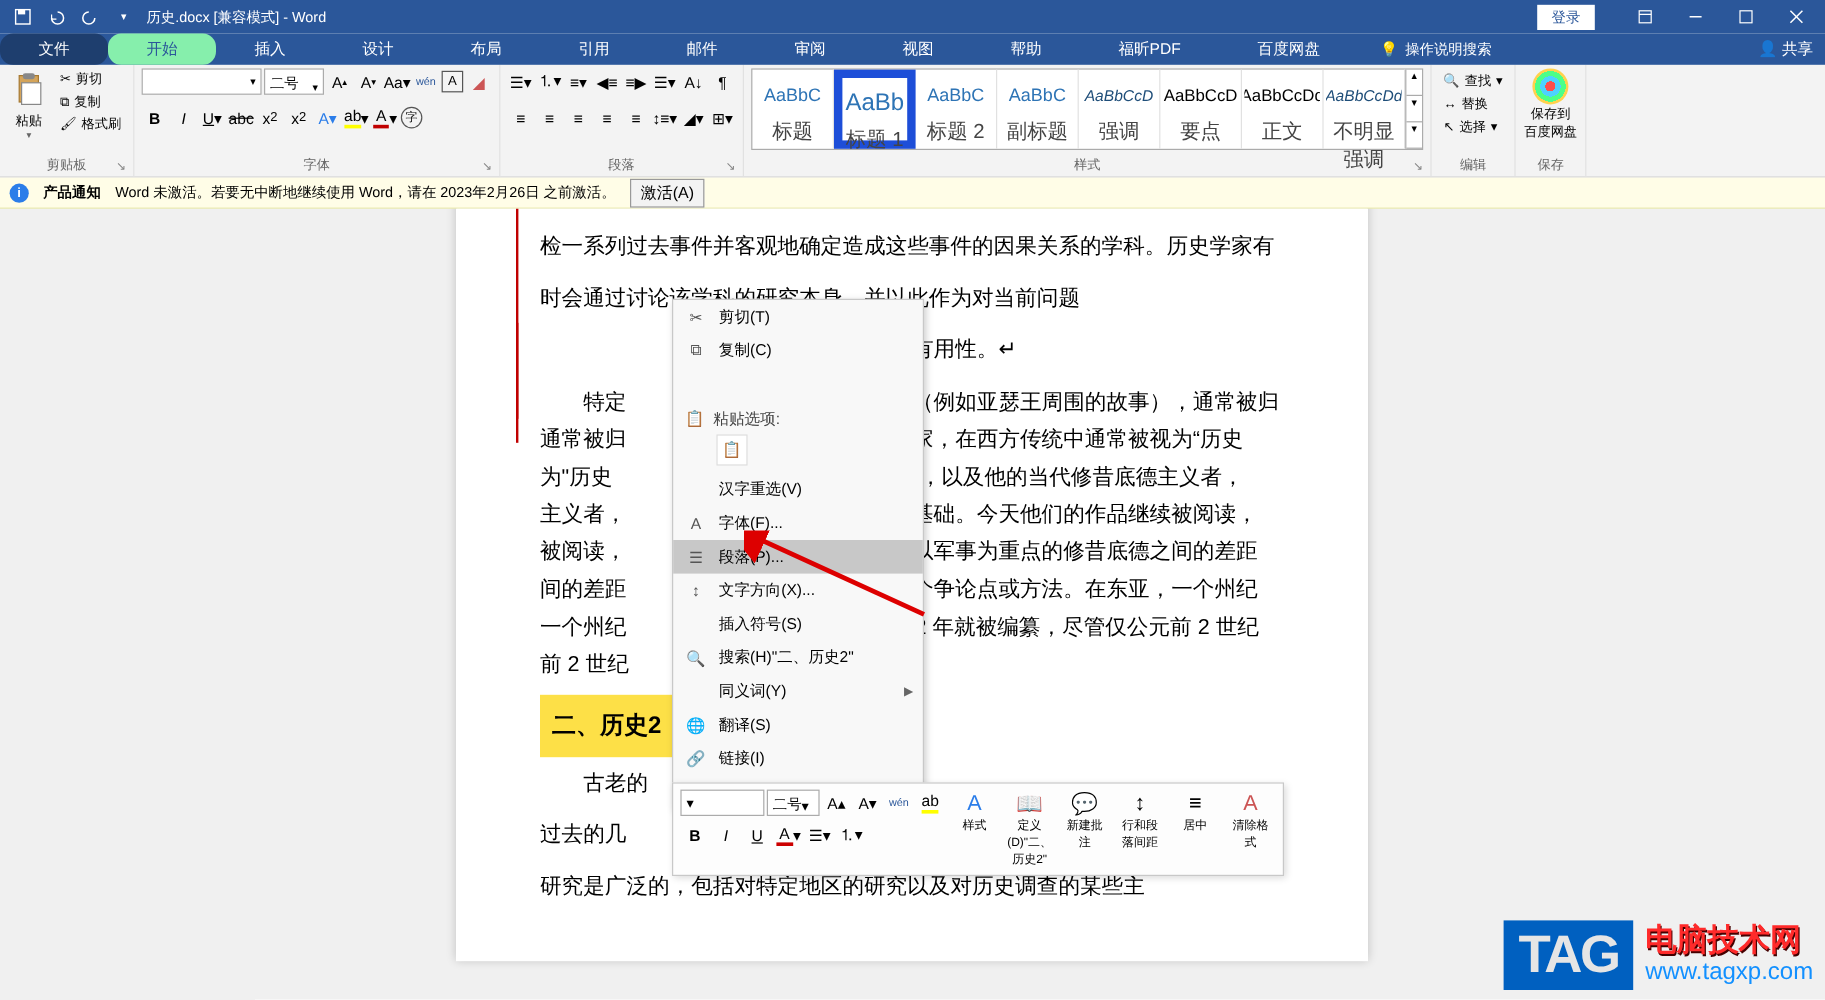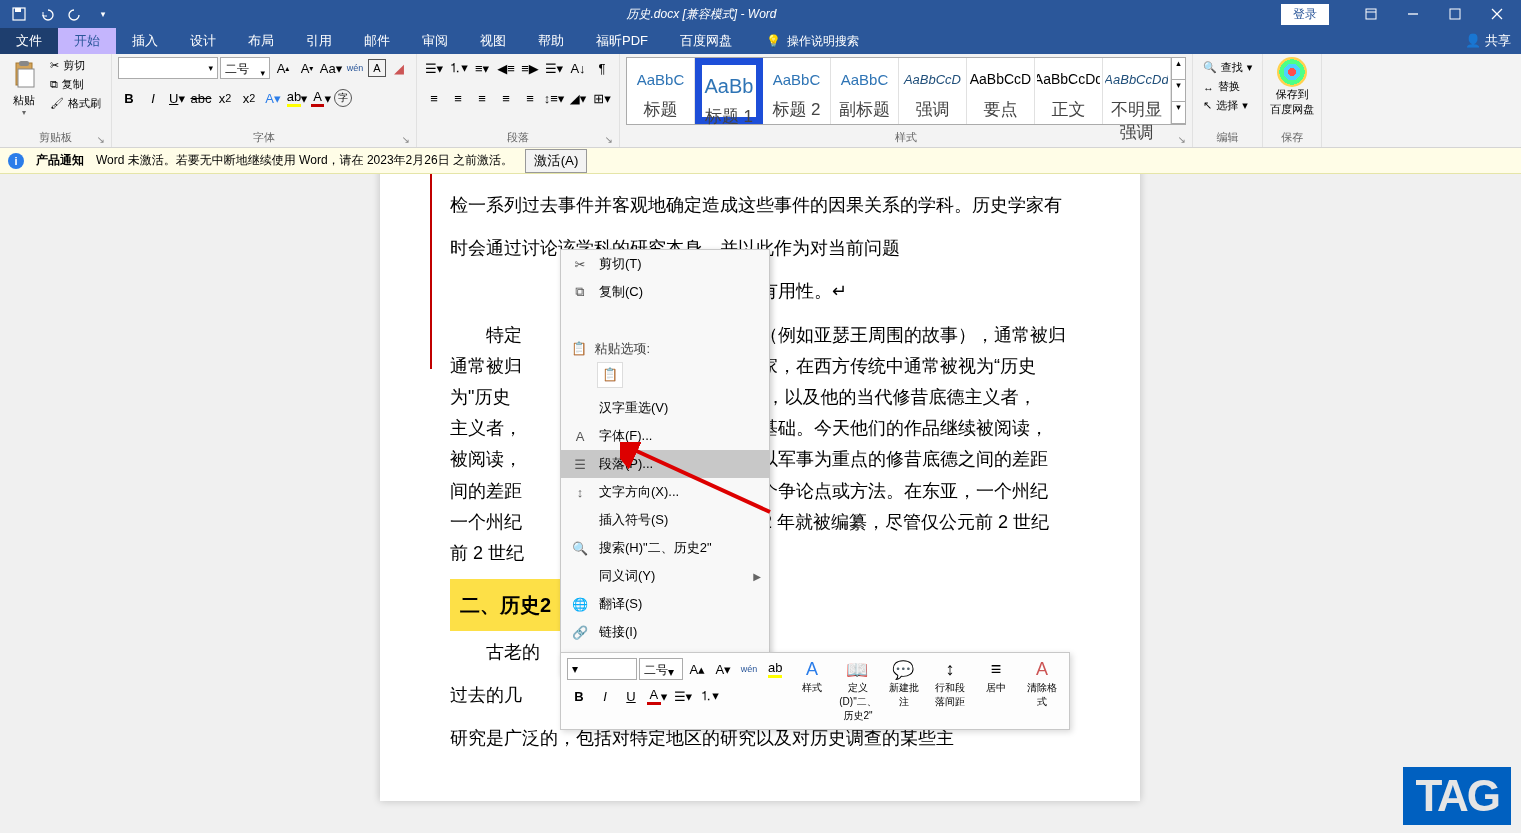--- a/index.html
+++ b/index.html
@@ -2,30 +2,30 @@
 <html><head>
 <meta charset="utf-8">
 <style>
 * { margin: 0; padding: 0; box-sizing: border-box; font-family: "Microsoft YaHei", "Segoe UI", sans-serif; }
 body { background: #fff; font-size: 12px; overflow: hidden; }
 
 
 .titlebar { height: 28px; background: #2b579a; display: flex; align-items: center; color: #fff; }
 .titlebar .qa { display: flex; gap: 6px; padding: 0 8px; }
 .titlebar .qa .icon-btn { width: 22px; height: 22px; display: flex; align-items: center; justify-content: center; cursor: pointer; }
-.titlebar .title-center { flex: 1; text-align: center; font-size: 12px; font-style: italic; }
+.titlebar .title-center { flex: 1; font-size: 12px; }
 .titlebar .right { display: flex; gap: 2px; align-items: center; padding-right: 4px; }
 .titlebar .login-btn { background: #fff; color: #2b579a; padding: 2px 12px; font-size: 12px; margin-right: 20px; }
 .titlebar .win-btn { width: 40px; height: 28px; display: flex; align-items: center; justify-content: center; cursor: pointer; }
 
 
 .ribbon-tabs { height: 26px; background: #2b579a; display: flex; color: #fff; position: relative; }
-.ribbon-tabs .tab { padding: 0 16px; line-height: 26px; font-size: 13px; cursor: pointer; }
+.ribbon-tabs .tab { padding: 0 32px; line-height: 26px; font-size: 13px; cursor: pointer; border-radius: 11px; }
 .ribbon-tabs .tab.file { background: #1e3e6e; }
-.ribbon-tabs .tab.active { background: #c4b5fd; color: #2b579a; }
+.ribbon-tabs .tab.active { background: #86efac; color: #2b579a; }
 .ribbon-tabs .tell-me { display: flex; align-items: center; gap: 6px; margin-left: 8px; padding: 0 10px; }
 .ribbon-tabs .share { position: absolute; right: 10px; line-height: 26px; font-size: 13px; }
 
 
 .ribbon { height: 94px; background: #f3f3f3; border-bottom: 1px solid #d4d4d4; display: flex; }
 .group { border-right: 1px solid #e1e1e1; padding: 3px 6px 0; display: flex; flex-direction: column; }
 .group-content { flex: 1; display: flex; align-items: flex-start; gap: 4px; }
 .group-label { text-align: center; font-size: 11px; color: #666; padding: 2px 0; position: relative; }
 .group-label .launcher { position: absolute; right: 0; bottom: 2px; font-size: 10px; color: #888; cursor: pointer; }
 
@@ -495,14 +495,18 @@
         <span>居中</span>
       </div>
     <div class="mini-big">
         <span class="icn" style="color:#c55">A</span>
         <span>清除格式</span>
       </div>
   </div>
 
   <div class="watermark">
     <div class="tag">TAG</div>
+    <div>
+      <div class="txt">电脑技术网</div>
+      <div class="url">www.tagxp.com</div>
+    </div>
   </div>
 </div>
 
 </body></html>

